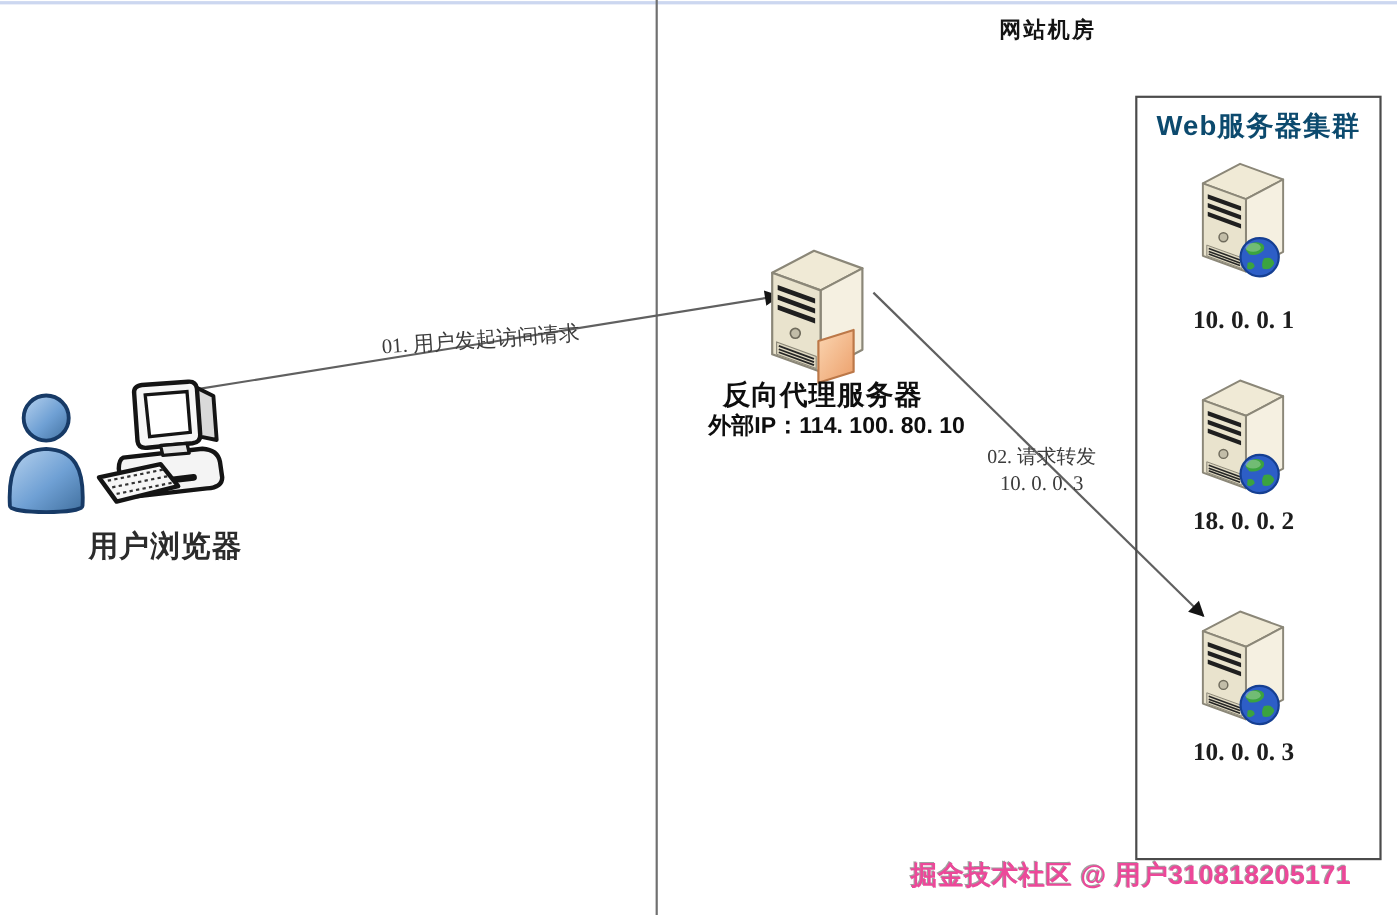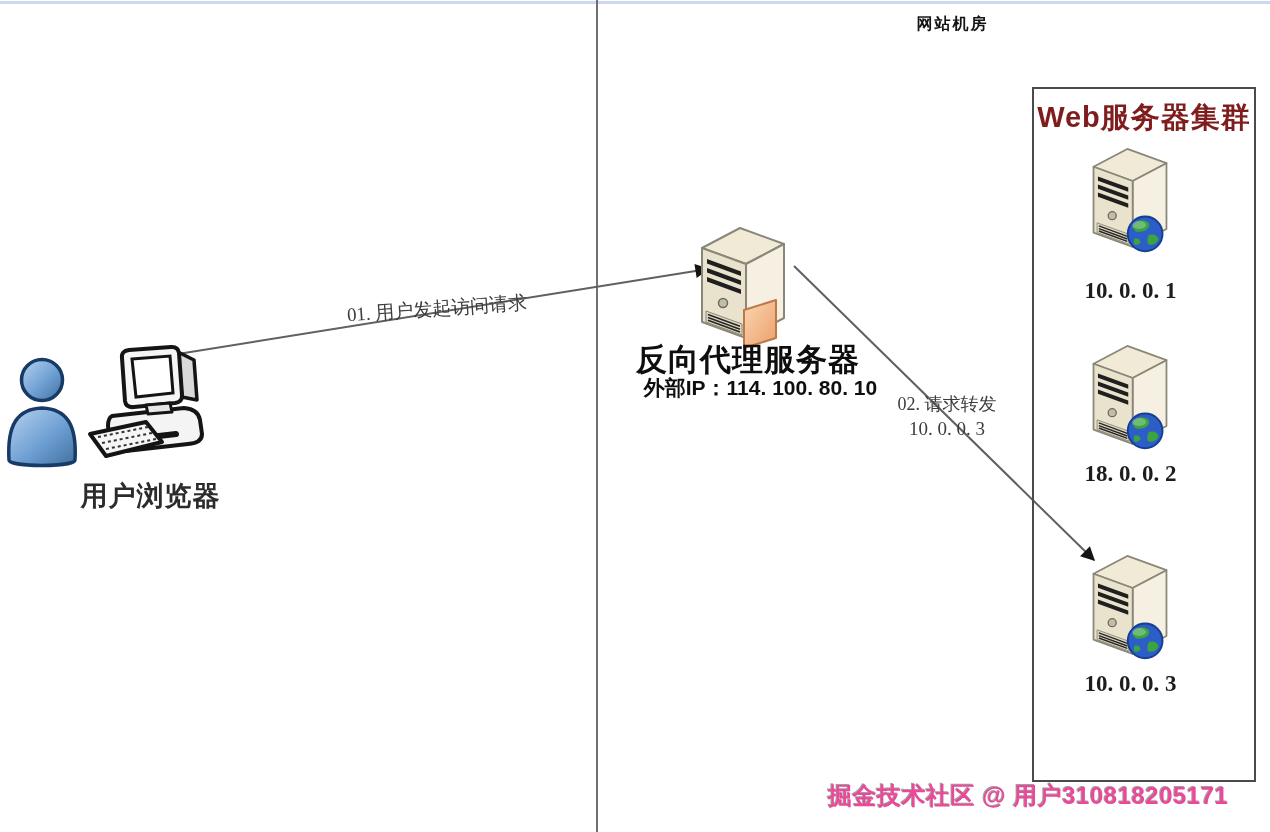--- a/index.html
+++ b/index.html
@@ -6,45 +6,45 @@
   .stage{
     position:relative;width:1270px;height:832px;margin:0 auto;
     background:#ffffff;overflow:hidden;
     font-family:"Liberation Sans","DejaVu Sans",sans-serif;color:#1d1d1d;
   }
   .top-strip{position:absolute;left:0;top:1px;width:1270px;height:3px;background:#ccd7f0;}
   .divider{position:absolute;left:596px;top:0;width:2px;height:832px;background:#707070;}
   .lines{position:absolute;left:0;top:0;width:1270px;height:832px;pointer-events:none;}
 
   .dc-title{position:absolute;left:845px;top:14px;width:215px;text-align:center;
-    font-size:16px;font-weight:bold;color:#141414;letter-spacing:2px;}
+    font-size:20px;font-weight:bold;color:#141414;letter-spacing:2px;}
 
   .person{position:absolute;left:2px;top:355px;width:84px;height:114px;}
   .pc{position:absolute;left:86px;top:340px;width:132px;height:134px;}
   .client-label{position:absolute;left:58px;top:478px;width:185px;text-align:center;
     font-family:"Liberation Serif","DejaVu Serif",serif;
     font-size:27px;font-weight:bold;color:#2b2b2b;letter-spacing:1px;}
 
   .flow1{position:absolute;left:330px;top:296px;width:214px;text-align:center;
     font-family:"Liberation Serif","DejaVu Serif",serif;
     font-size:19px;color:#3c3c3c;transform:rotate(-4deg);}
   .flow2{position:absolute;left:868px;top:392px;width:158px;text-align:center;
     font-family:"Liberation Serif","DejaVu Serif",serif;color:#3c3c3c;}
-  .flow2 .l1{font-size:18px;line-height:24px;}
+  .flow2 .l1{font-size:18px;line-height:24px;margin-top:11px;}
   .flow2 .l2{font-size:19px;line-height:25px;}
 
   .proxy-icon{position:absolute;left:688px;top:214px;width:110px;height:136px;}
   .proxy-labels{position:absolute;left:596px;top:345px;width:304px;text-align:center;color:#0e0e0e;}
-  .proxy-labels .name{font-size:31px;font-weight:bold;line-height:29px;letter-spacing:1px;}
+  .proxy-labels .name{font-size:25px;font-weight:bold;line-height:29px;letter-spacing:1px;}
   .proxy-labels .ip{font-size:21px;font-weight:bold;line-height:27px;margin-left:25px;}
 
   .cluster-box{position:absolute;left:1032px;top:87px;width:224px;height:695px;
     border:2px solid #4b4b4b;background:transparent;box-sizing:border-box;}
-  .cluster-title{padding-top:9px;text-align:center;font-size:29px;font-weight:bold;
-    color:#7f1d1d;letter-spacing:1px;}
+  .cluster-title{padding-top:9px;text-align:center;font-size:25px;font-weight:bold;
+    color:#0c4a6e;letter-spacing:1px;}
 
   .server{position:absolute;width:104px;height:122px;}
   .s1{left:1078px;top:136px;} .s2{left:1078px;top:333px;} .s3{left:1078px;top:543px;}
   .ip-label{position:absolute;left:1063px;width:135px;text-align:center;
     font-family:"Liberation Serif","DejaVu Serif",serif;
     font-size:23px;font-weight:bold;color:#1d1d1d;}
   .ip1{top:278px;} .ip2{top:461px;} .ip3{top:671px;}
 
   .watermark{position:absolute;left:828px;top:780px;width:442px;text-align:left;
     font-size:24px;font-weight:bold;letter-spacing:0.5px;color:#ec4899;

